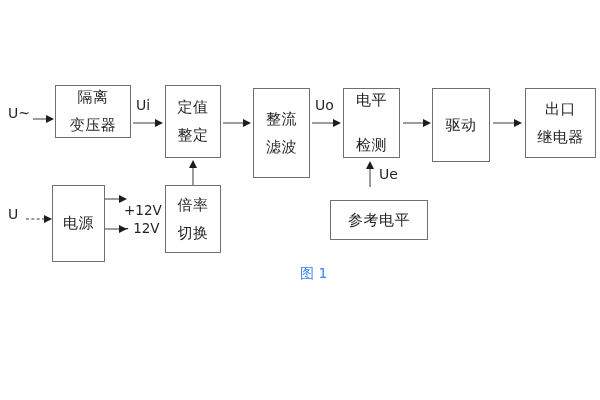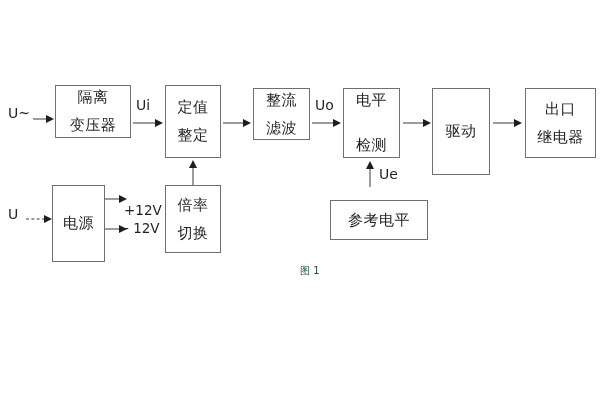--- a/index.html
+++ b/index.html
@@ -47,22 +47,22 @@
     color: #231f20;
     font-size: 14px;
     white-space: nowrap;
     line-height: 1;
   }
   .lbl.small {
     font-size: 13.5px;
   }
   .caption {
     position: absolute;
-    color: #14532d;
-    font-size: 10px;
+    color: #3b82f6;
+    font-size: 14px;
     white-space: nowrap;
     line-height: 1;
   }
   .arrow-h, .arrow-v {
     position: absolute;
   }
   .arrow-h .shaft {
     position: absolute;
     left: 0;
     top: 50%;
@@ -132,21 +132,21 @@
   <div class="box" style="left:165px; top:85px; width:56px; height:73px;">
     <span class="ln">定值</span>
     <span class="ln">整定</span>
   </div>
 
   <div class="arrow-h" style="left:223px; top:117px; width:28px; height:12px;">
     <div class="shaft" style="width:21px;"></div>
       <div class="head"></div>
   </div>
 
-  <div class="box" style="left:253px; top:88px; width:57px; height:52px;align-items:center;">
+  <div class="box" style="left:253px; top:88px; width:57px; height:90px;align-items:center;">
     <span class="ln">整流</span>
     <span class="ln">滤波</span>
   </div>
 
   <div class="lbl" style="left:315px; top:98px;">Uo</div>
 
   <div class="arrow-h" style="left:312px; top:117px; width:29px; height:12px;">
     <div class="shaft" style="width:22px;"></div>
       <div class="head"></div>
   </div>
@@ -154,21 +154,21 @@
   <div class="box" style="left:343px; top:88px; width:57px; height:70px;gap:17px;">
     <span class="ln">电平</span>
     <span class="ln">检测</span>
   </div>
 
   <div class="arrow-h" style="left:403px; top:117px; width:28px; height:12px;">
     <div class="shaft" style="width:21px;"></div>
       <div class="head"></div>
   </div>
 
-  <div class="box single" style="left:432px; top:88px; width:58px; height:87px;">
+  <div class="box single" style="left:432px; top:88px; width:58px; height:74px;">
     <span class="ln">驱动</span>
   </div>
 
   <div class="arrow-h" style="left:493px; top:117px; width:29px; height:12px;">
     <div class="shaft" style="width:22px;"></div>
       <div class="head"></div>
   </div>
 
   <div class="box" style="left:525px; top:88px; width:71px; height:70px;">
     <span class="ln">出口</span>

